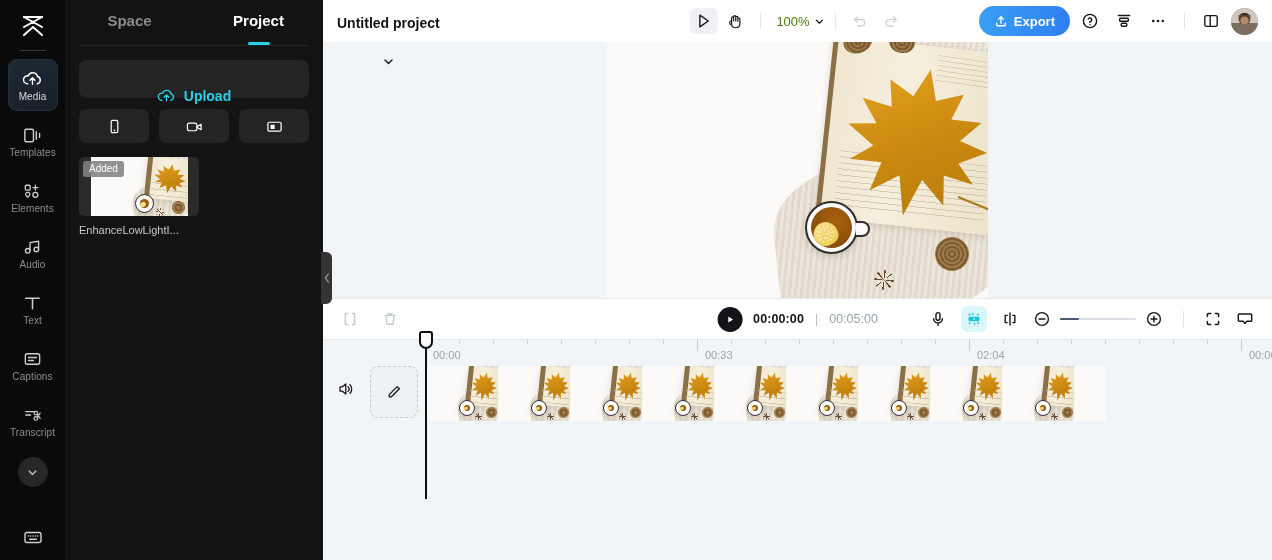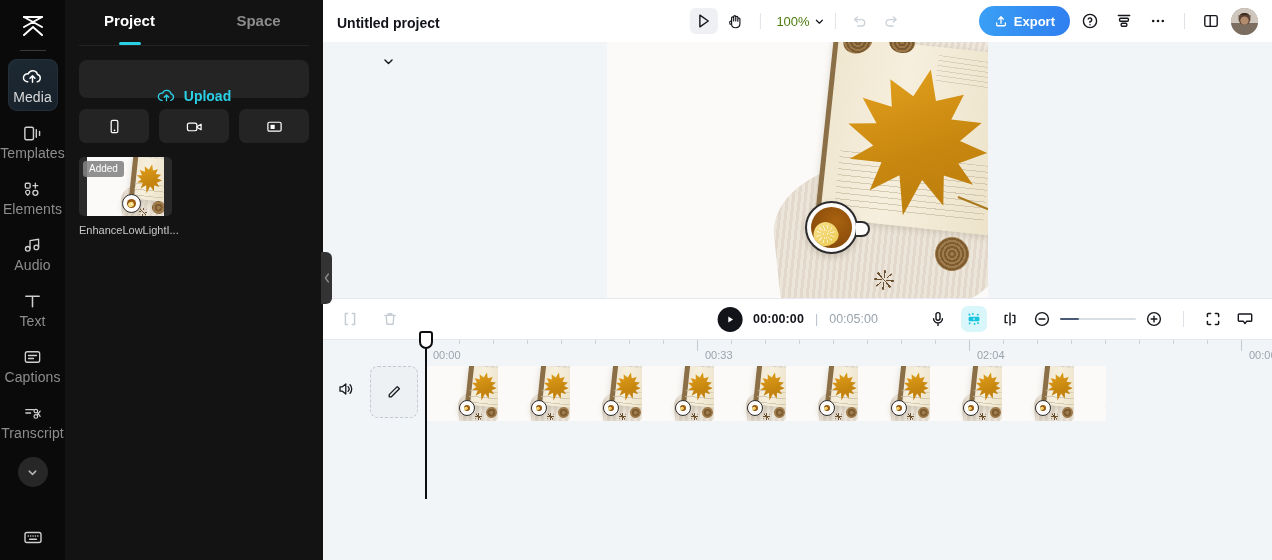--- a/index.html
+++ b/index.html
@@ -22,21 +22,21 @@
   }
   .rail-logo { width: 44px; height: 36px; display:flex; align-items:center; justify-content:center; margin-bottom: 2px;}
   .rail-sep { width: 26px; height: 1px; background: #3a3a3a; margin: 4px 0 8px; }
   .rail-item {
     width: 50px; height: 52px; border-radius: 9px;
     display: flex; flex-direction: column; align-items: center; justify-content: center;
     gap: 3px; cursor: pointer; margin-bottom: 4px;
   }
   .rail-item.active { background: linear-gradient(150deg,#1e2a33,#16202a); box-shadow: inset 0 0 0 1px #243039; }
   .rail-item .ico { height: 20px; display: flex; align-items: center; justify-content: center; }
-  .rail-item .lbl { font-size: 14px; color: #d8d8d8; letter-spacing: .1px; line-height: 1; }
+  .rail-item .lbl { font-size: 10px; color: #d8d8d8; letter-spacing: .1px; line-height: 1; }
   .rail-item.dim .lbl { color: #8d8d8d; }
   .rail-chev {
     width: 30px; height: 30px; border-radius: 50%; background: #272727;
     display:flex; align-items:center; justify-content:center; margin-top: 6px; cursor:pointer;
   }
   .rail-bottom { position: absolute; bottom: 14px; left: 0; width: 65px; display:flex; justify-content:center; }
 
   
   .panel {
     width: 258px; flex: 0 0 258px; height: 560px;
@@ -61,21 +61,21 @@
   }
   .upload-btn span { color: #2ad0e6; font-size: 14px; font-weight: bold; margin-top: 34px; }
   .src-row { display: flex; gap: 10px; margin-top: 11px; }
   .src-btn {
     flex: 1; height: 34px; border-radius: 7px; background: #242424;
     display: flex; align-items: center; justify-content: center; cursor: pointer;
   }
   .media-grid { margin-top: 14px; }
   .media-card { width: 113px; cursor: pointer; }
   .media-thumb {
-    width: 93px; height: 59px; border-radius: 5px; overflow: hidden;
+    width: 120px; height: 59px; border-radius: 5px; overflow: hidden;
     position: relative; background: #2a2a2a; padding: 0 8px;
     display: flex; align-items: center; justify-content: center;
   }
   .media-thumb .inner { width: 97px; height: 59px; position: relative; overflow: hidden; }
   .badge-added {
     position: absolute; top: 4px; left: 4px; z-index: 3;
     background: rgba(130,130,130,.88); color: #fff;
     font-size: 10px; padding: 1px 6px; border-radius: 3px; line-height: 14px;
   }
   .media-name { font-size: 11px; color: #c8c8c8; margin-top: 8px; width: 113px;
@@ -390,22 +390,22 @@
         <svg width="22" height="18" viewBox="0 0 22 18">
           <rect x="3" y="4.5" width="16" height="10" rx="2" stroke="#d0d0d0" stroke-width="1.4" fill="none"></rect>
           <path d="M6.2 8 H6.3 M8.6 8 H8.7 M11 8 H11.1 M13.4 8 H13.5 M15.8 8 H15.9 M7.6 11.3 H14.4" stroke="#d0d0d0" stroke-width="1.5" stroke-linecap="round"></path>
         </svg>
       </span>
     </div>
   </div>
 
   <div class="panel">
     <div class="panel-tabs">
+      <div class="tab">Space</div>
       <div class="tab active">Project</div>
-      <div class="tab">Space</div>
     </div>
     <div class="panel-rule"></div>
 
     <div class="panel-body">
       <div class="upload-btn">
         <span>
           <svg width="19" height="16" viewBox="0 0 22 18" fill="none">
             <path d="M6 14 A4.2 4.2 0 1 1 6.6 5.7 A5 5 0 0 1 16.2 6.4 A3.9 3.9 0 0 1 16 14" stroke="#2ad0e6" stroke-width="1.5" stroke-linecap="round"></path>
             <path d="M11 14.5 V8 M8.4 10.4 L11 7.8 L13.6 10.4" stroke="#2ad0e6" stroke-width="1.5" stroke-linecap="round" stroke-linejoin="round"></path>
           </svg>

